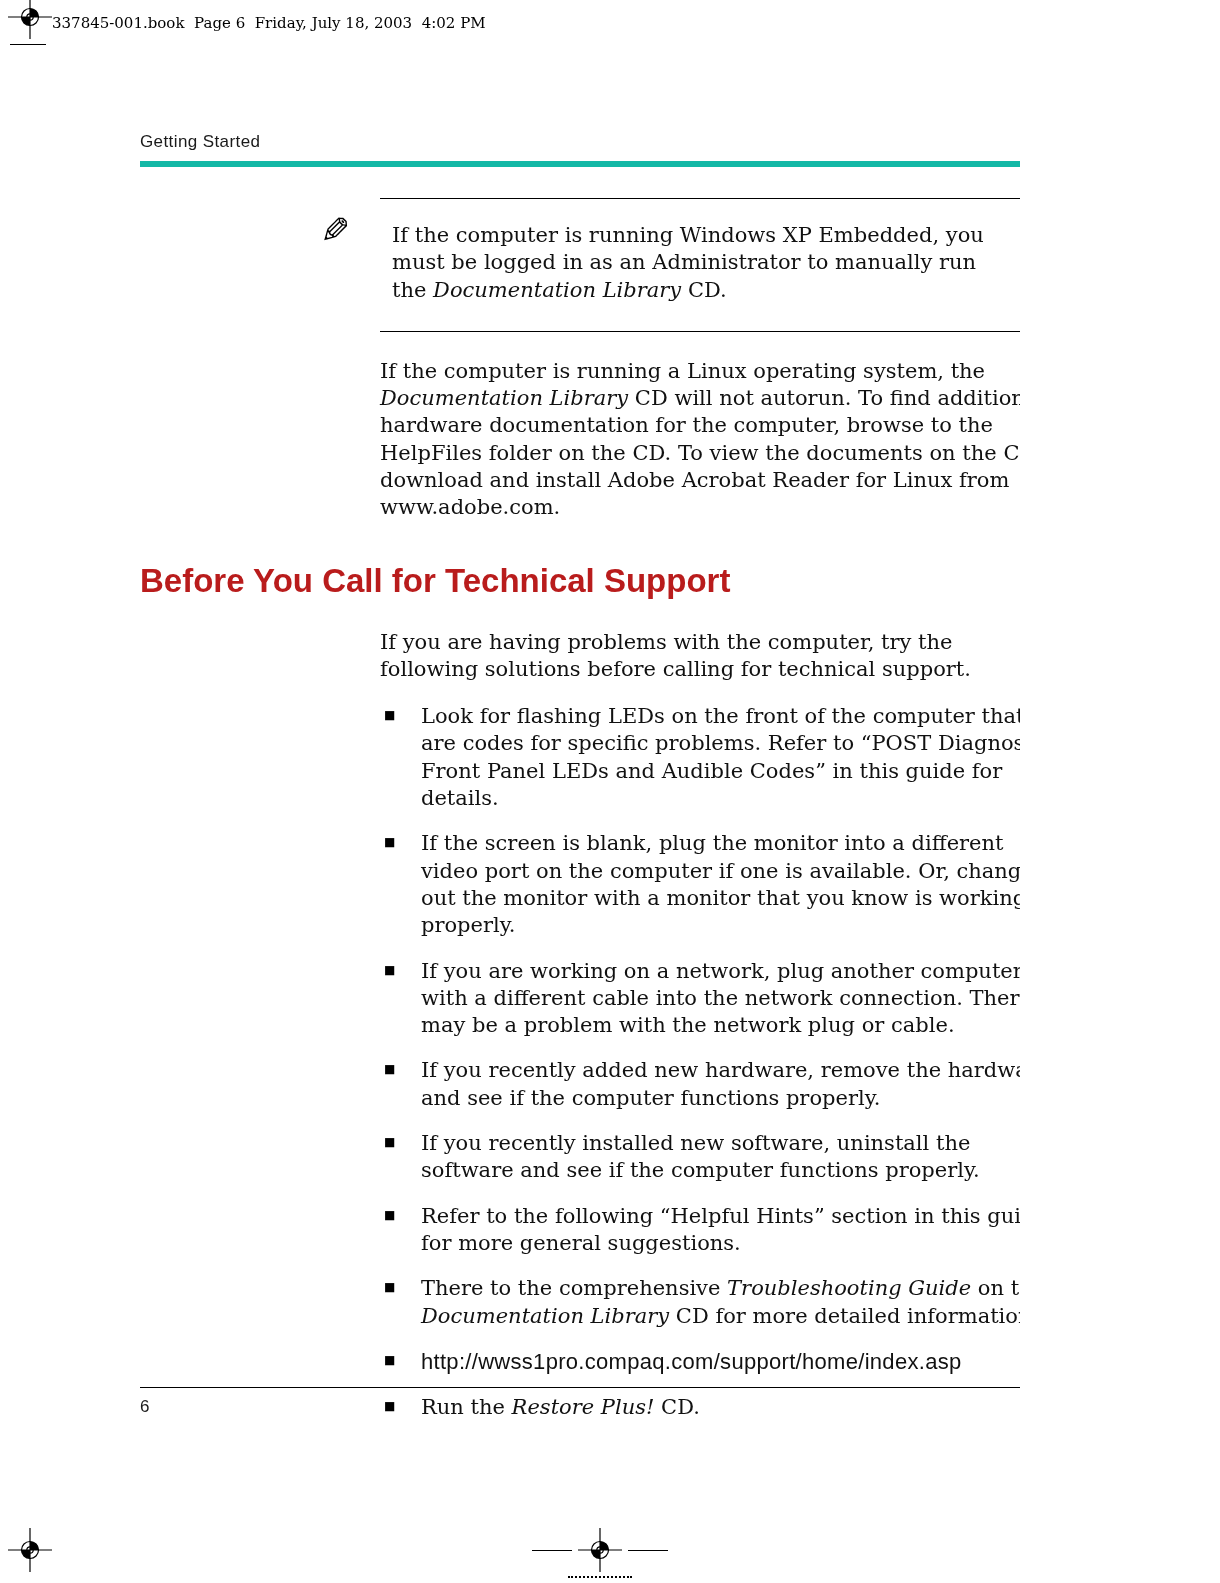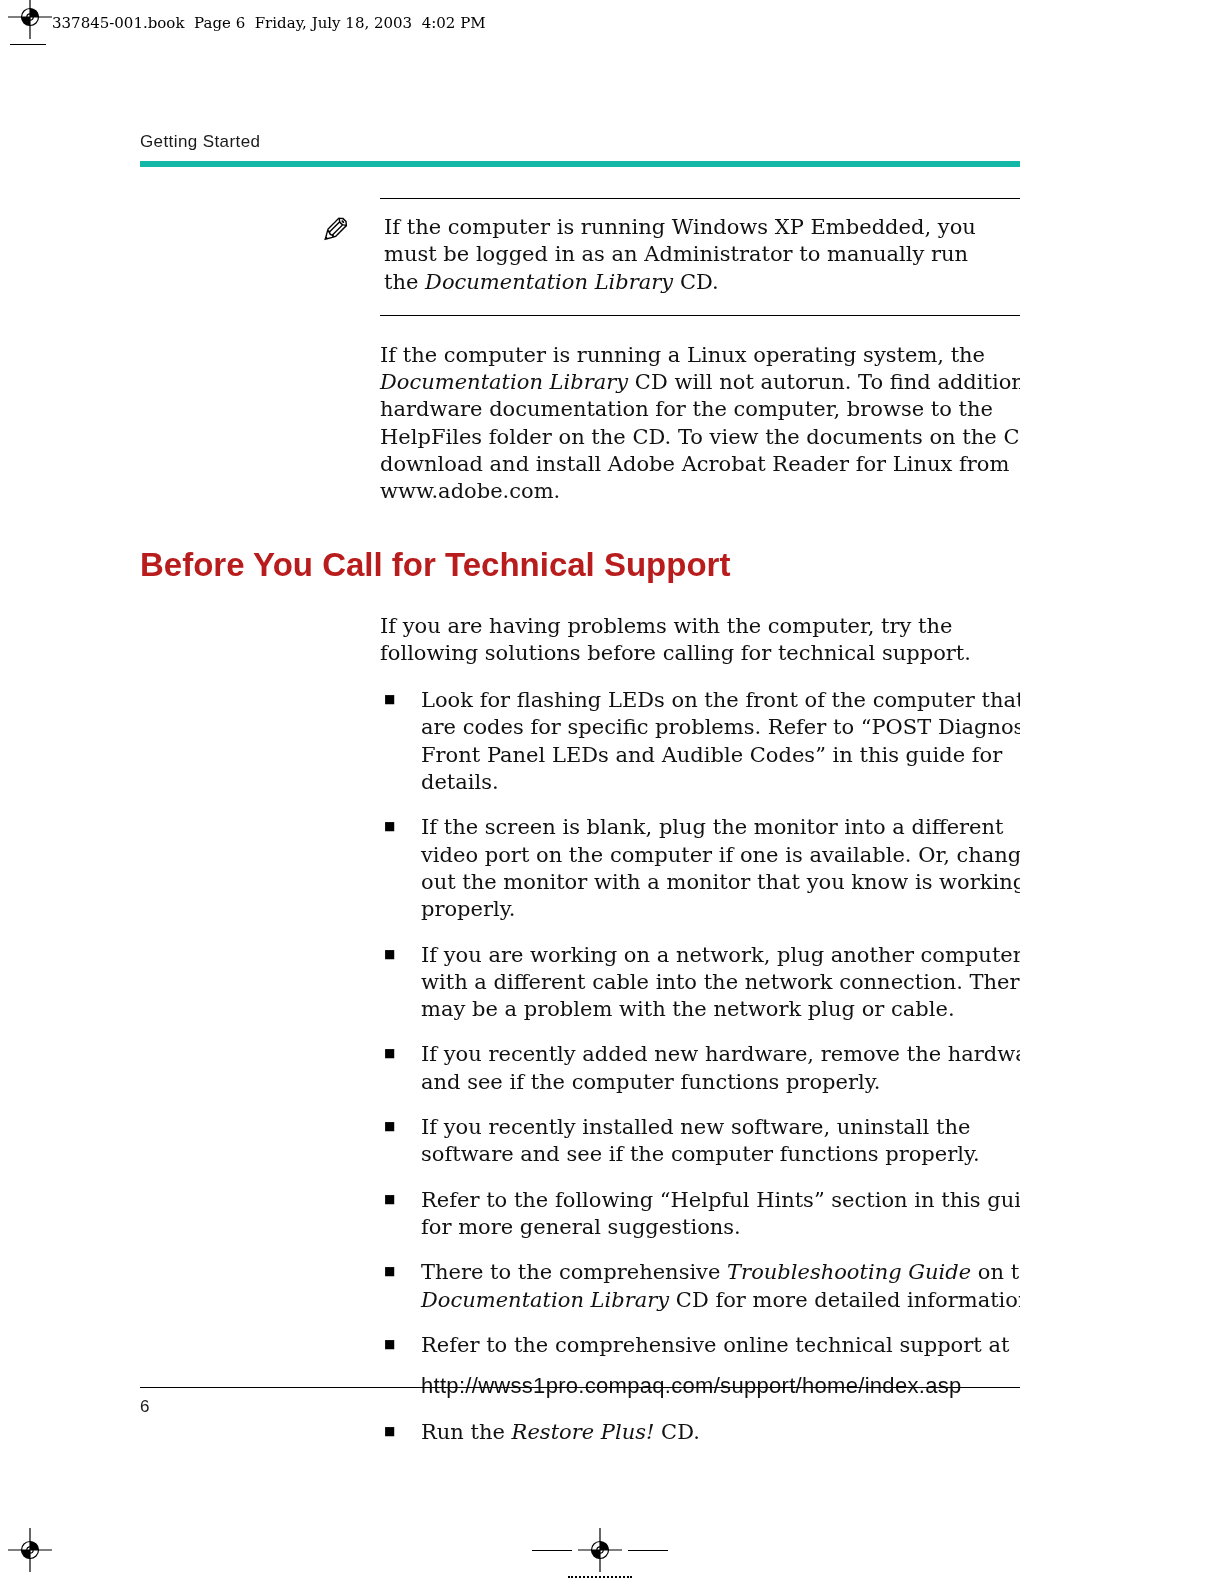--- a/index.html
+++ b/index.html
@@ -29,21 +29,21 @@
   .running-header{position:absolute;left:140px;top:132px;width:926px;
                   font-family:"Liberation Sans",sans-serif;font-size:17px;letter-spacing:0.4px;
                   color:#1a1a1a;padding-bottom:9px;border-bottom:6px solid #14b8a6;}
 
   
   .content{position:absolute;left:140px;top:198px;width:926px;font-size:21px;line-height:1.3;}
   .note{position:relative;margin-left:240px;border-top:1px solid #000;border-bottom:1px solid #000;
         padding:11px 0 15px 0;}
   .note-icon{position:absolute;left:-60px;top:14px;font-size:36px;line-height:1;
              transform:scaleX(-1);display:inline-block;color:#000;}
-  .note-text{width:612px;margin:4px;}
+  .note-text{width:612px;margin:12px;}
   .para{margin:26px 0 0 240px;width:672px;}
   .heading{margin:38px 0 0 0;font-family:Liberation Sans, sans-serif;font-size:33px;
            font-weight:700;color:#b91c1c;}
   .bullets{list-style:none;margin:20px 0 0 240px;padding:0;width:686px;}
   .bullets li{position:relative;padding-left:41px;margin-bottom:18px;}
   .sq{position:absolute;left:4px;top:6px;font-size:12px;line-height:1;color:#000;}
   .li-text{display:block;}
   .url{display:block;margin-top:13px;font-family:"Liberation Sans",sans-serif;
        font-size:22px;letter-spacing:0.3px;color:#111;}
   .it{font-style:italic;}
@@ -150,21 +150,20 @@
       <li>
         <span class="sq">■</span>
         <span class="li-text"><span>Refer to the following “Helpful Hints” section in this guide for more general suggestions.</span></span>
       </li>
       <li>
         <span class="sq">■</span>
         <span class="li-text"><span>There to the comprehensive </span><span class="it">Troubleshooting Guide</span><span> on the </span><span class="it">Documentation Library</span><span> CD for more detailed information.</span></span>
       </li>
       <li>
         <span class="sq">■</span>
-        <span class="li-text"><span>Refer to the comprehensive online technical support at</span></span>
         <span class="url">http://wwss1pro.compaq.com/support/home/index.asp</span>
       </li>
       <li>
         <span class="sq">■</span>
         <span class="li-text"><span>Run the </span><span class="it">Restore Plus!</span><span> CD.</span></span>
       </li>
     </ul>
 
   </main>
 

